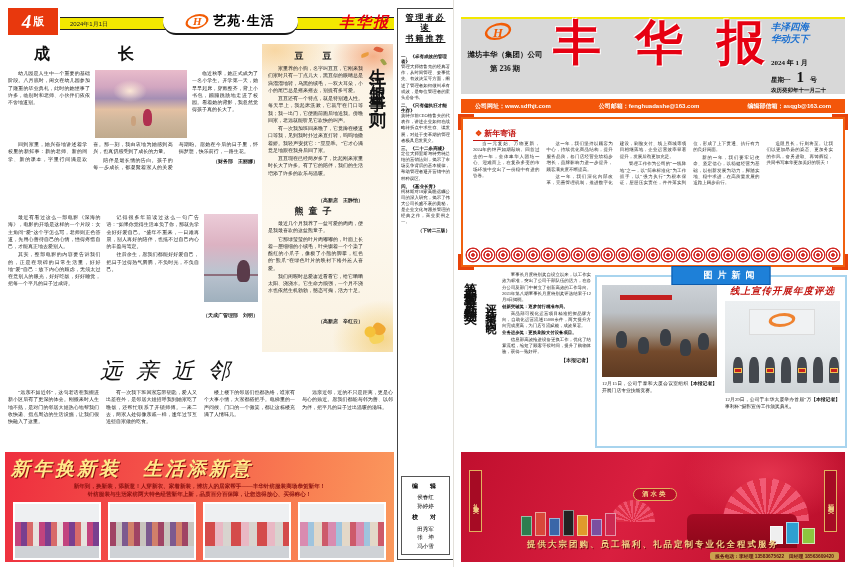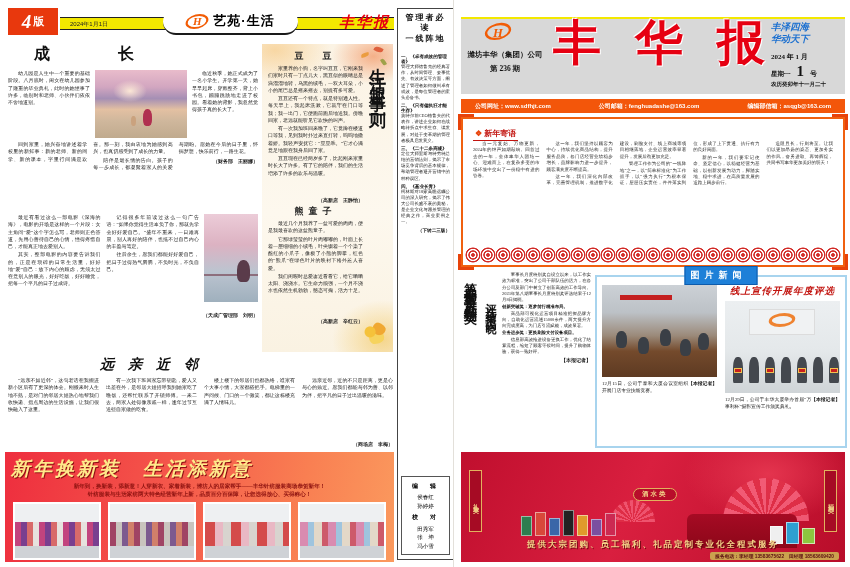--- a/index.html
+++ b/index.html
@@ -64,26 +64,26 @@
   .leaf3 { right:6px; top:16px; width:7px; height:4px; background:#8f9b3a; transform:rotate(60deg); }
   .flower { position:absolute; right:6px; bottom:8px; width:26px; height:22px; border-radius:50%;
     background:radial-gradient(circle at 35% 45%, #f5c23a 0 5px, rgba(245,194,58,0) 6px),
                radial-gradient(circle at 70% 30%, #f0a832 0 6px, rgba(240,168,50,0) 7px),
                radial-gradient(circle at 60% 70%, #f6d35e 0 7px, rgba(246,211,94,0) 8px); }
   .panel-b-main { flex:1; position:relative; z-index:2; }
   .t-sub { font-size:9px; font-weight:900; letter-spacing:5px; text-align:center; color:#222; margin:2px 0 2px; }
   .vtitle-life { writing-mode:vertical-rl; text-orientation:upright; font-size:17px; font-weight:700; color:#111; letter-spacing:9px; padding-top:6px; z-index:2; }
 
   .region-c { position:absolute; left:8px; top:356px; width:385px; height:92px; }
-  .t-neighbors { font-size:14px; font-weight:700; letter-spacing:14px; color:#111; margin:0 0 3px 92px; font-style:italic; }
+  .t-neighbors { font-size:22px; font-weight:400; letter-spacing:14px; color:#111; margin:0 0 3px 92px; font-style:italic; }
   .neighbors-body { columns:4; column-gap:7px; height:62px; }
 
   
   .books-col { position:absolute; left:397px; top:8px; width:57px; height:552px; border:1px solid #444; background:#fff; padding:4px 3px; display:flex; flex-direction:column; overflow:hidden; }
-  .books-title { font-size:8px; font-weight:900; text-align:center; letter-spacing:2px; line-height:1.3; color:#111; margin-bottom:8px; }
+  .books-title { font-size:8px; font-weight:900; text-align:center; letter-spacing:2px; line-height:1.3; color:#111; margin-bottom:8px;text-decoration:underline; }
   .bk-head { font-size:4.6px; font-weight:900; color:#111; margin-top:2px; }
   .bk-body { font-size:4.4px; line-height:1.4; text-align:justify; color:#222; }
   .bk-cont { font-size:4.6px; text-align:right; margin-top:2px; font-weight:bold; }
   .credits { margin-top:auto; border:1px solid #555; padding:3px 2px; text-align:center; }
   .credits .lbl { font-size:6px; font-weight:900; letter-spacing:3px; margin:2px 0; }
   .credits div { font-size:5.5px; line-height:1.6; }
 
   
   .lp-ad { position:absolute; left:5px; top:452px; width:389px; height:110px; overflow:hidden; padding:4px 6px;
     background:linear-gradient(100deg,#ee2e3e 0%,#f4554a 40%,#f97f52 75%,#fb9a5e 100%); }
@@ -103,21 +103,21 @@
   .masthead { position:absolute; left:6px; top:4px; width:384px; height:92px; }
   .mh-band { position:absolute; left:0; top:13px; right:0; height:77px; background:#d8d8d8; border-top:2px solid #f3e800; }
   .mh-logo { position:absolute; left:26px; top:20px; transform:scale(1.15); }
   .mh-company { position:absolute; left:4px; top:46px; width:80px; text-align:center; font-size:7.5px; font-weight:900; color:#111; }
   .mh-issue { position:absolute; left:4px; top:60px; width:80px; text-align:center; font-size:7.5px; font-weight:900; color:#111; }
   .mh-title { position:absolute; left:92px; top:15px; width:212px; display:flex; justify-content:space-between; }
   .mh-title span { font-size:48px; line-height:1; font-weight:900; color:#e60012; text-shadow:0 0 2px #fff,1px 1px 0 #fff,-1px -1px 0 #fff; }
   .mh-pinyin { position:absolute; left:92px; top:70px; width:212px; display:flex; justify-content:space-between; font-size:9px; letter-spacing:3px; color:#111; font-family:"Liberation Sans",sans-serif; }
   .mh-right { position:absolute; left:310px; top:18px; width:72px; }
   .mh-slogan { color:#1a6fd0; font-weight:900; font-style:italic; font-size:9.5px; line-height:1.25; }
-  .mh-date1 { font-size:7px; font-weight:900; margin-top:6px; color:#111; }
+  .mh-date1 { font-size:7px; font-weight:900; margin-top:12px; color:#111; }
   .mh-wk { display:flex; align-items:baseline; gap:6px; margin-top:1px; color:#111; }
   .mh-wk .wk { font-size:6.5px; font-weight:900; }
   .mh-wk .no { font-size:15px; font-weight:900; }
   .mh-wk .hao { font-size:7px; font-weight:900; }
   .mh-lunar { font-size:5.5px; font-weight:900; margin-top:1px; color:#111; }
 
   .info-bar { position:absolute; left:6px; top:99px; width:384px; height:14px; background:#f3560a; color:#fff; display:flex; align-items:center; justify-content:space-between; padding:0 14px; font-size:6px; font-weight:bold; font-family:"Liberation Sans",sans-serif; }
 
   
   .lead-box { position:absolute; left:6px; top:117px; width:384px; height:150px; border:2px solid #f0600f; background:#fff; padding:3px 10px 0; }
@@ -139,21 +139,21 @@
 
   
   .award-art { position:absolute; left:6px; top:272px; width:130px; height:176px; display:flex; gap:4px; }
   .vt1 { writing-mode:vertical-rl; text-orientation:upright; font-size:13px; font-weight:900; color:#111; letter-spacing:3px; }
   .vt2 { writing-mode:vertical-rl; text-orientation:upright; font-size:11px; font-weight:900; color:#111; letter-spacing:4px; padding-top:22px; }
   .award-body { flex:1; font-size:4.4px; line-height:1.42; text-align:justify; color:#222; overflow:hidden; }
   .award-sub { font-weight:900; color:#111; }
 
   
   .photo-news { position:absolute; left:140px; top:266px; width:252px; height:182px; }
-  .pn-badge { position:absolute; left:50%; transform:translateX(-50%); top:0; background:#1e80d8; border:1px solid #0d5bab; color:#fff; font-weight:900; font-size:9px; letter-spacing:5px; padding:2px 10px 2px 5px; z-index:2; }
+  .pn-badge { position:absolute; left:50%; transform:translateX(-50%); top:0; background:#1e80d8; border:1px solid #0d5bab; color:#fff; font-weight:900; font-size:9px; letter-spacing:5px; padding:2px 10px 2px 31px; z-index:2; }
   .pn-box { position:absolute; left:0; right:0; top:9px; bottom:0; border:2px solid #a8d4ee; background:#fff; padding:8px 5px 4px; display:flex; gap:8px; }
   .pn-card { flex:1; display:flex; flex-direction:column; }
   .pn-title { text-align:center; color:#c2140f; font-weight:900; font-style:italic; font-size:9.5px; letter-spacing:1px; margin-bottom:3px; }
   .pn-photo { height:92px; position:relative; overflow:hidden; }
   .ph-meeting { background:linear-gradient(180deg,#ccd1d6 0%,#bcc1c6 30%,#9b8a7a 55%,#744a2c 72%,#5d3a22 100%); }
   .ph-meeting .banner { position:absolute; left:18px; top:10px; width:52px; height:5px; background:#c42020; }
   .ph-meeting .fig { position:absolute; width:11px; height:17px; border-radius:45% 45% 35% 35%; background:#3a3f46; }
   .ph-award { background:linear-gradient(180deg,#eceff1 0%,#e4e8ea 55%,#cfd4d7 100%); }
   .ph-award .wall { position:absolute; left:24px; top:8px; width:66px; height:26px; background:#f0f2f3; border:1px solid #dcdcdc; }
   .ph-award .swoosh { position:absolute; left:44px; top:12px; width:26px; height:14px; border:3px solid #ef8330; border-radius:50%; transform:skewX(-20deg); }
@@ -281,21 +281,21 @@
         <p class="para">有一次我下班回家忘带钥匙，爱人又出差在外，是邻居大姐招呼我到她家吃了晚饭，还帮忙联系了开锁师傅。一来二去，两家人处得像亲戚一样，逢年过节互送些自家做的吃食。</p>
         <p class="para">楼上楼下的邻居们也都热络，谁家有个大事小情，大家都搭把手。电梯里的一声问候、门口的一个微笑，都让这栋楼充满了人情味儿。</p>
         <p class="para">远亲近邻，近的不只是距离，更是心与心的贴近。愿我们都能与邻为善、以邻为伴，把平凡的日子过出温暖的滋味。</p>
       </div>
     <div class="sig">（商场店　李梅）</div>
   </div>
 
   <div class="books-col">
     <div class="books-title">
       <div>管理者必读</div>
-      <div>一线阵地</div>
+      <div>书籍推荐</div>
     </div>
     <div class="bk-head">一、《卓有成效的管理者》</div>
     <div class="bk-body">管理大师德鲁克的经典著作，从时间管理、要事优先、有效决策等方面，阐述了管理者如何做到卓有成效，是每位管理者的案头必备书。</div>
     <div class="bk-head">二、《只有偏执狂才能生存》</div>
     <div class="bk-body">英特尔前CEO格鲁夫的代表作，讲述企业如何在战略转折点中求生存、谋发展，对处于变革期的管理者极具启发意义。</div>
     <div class="bk-head">三、《二十二条商规》</div>
     <div class="bk-body">定位大师里斯与特劳特总结的营销法则，揭示了市场竞争背后的基本规律，帮助管理者避开营销中的种种误区。</div>
     <div class="bk-head">四、《基业长青》</div>
     <div class="bk-body">柯林斯对18家高瞻远瞩公司的深入研究，揭示了伟大公司长盛不衰的奥秘，是企业文化与愿景管理的经典之作，商业案例之一。</div>
     <div class="bk-cont">（下转二三版）</div>

